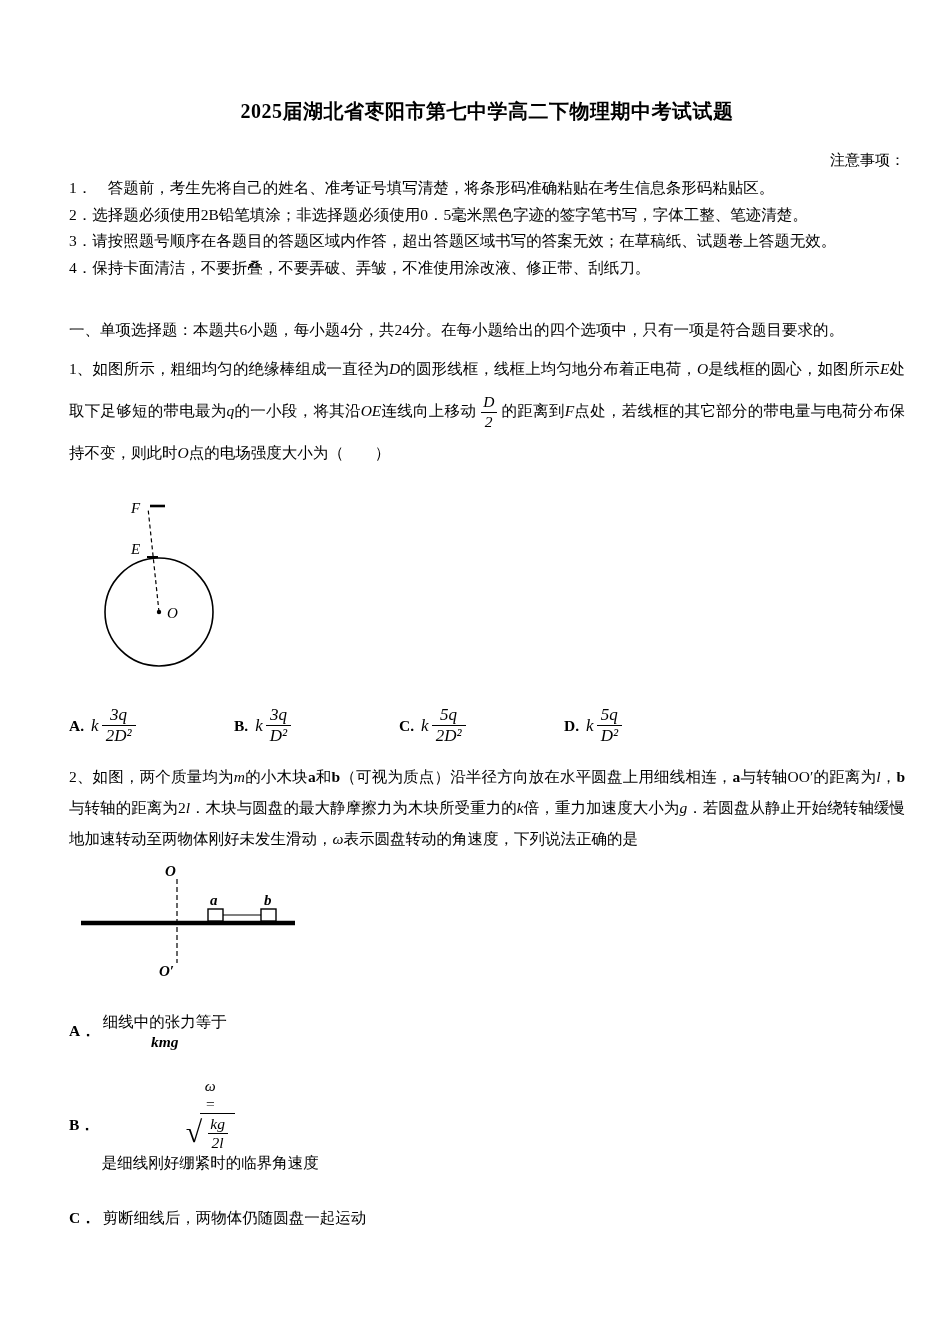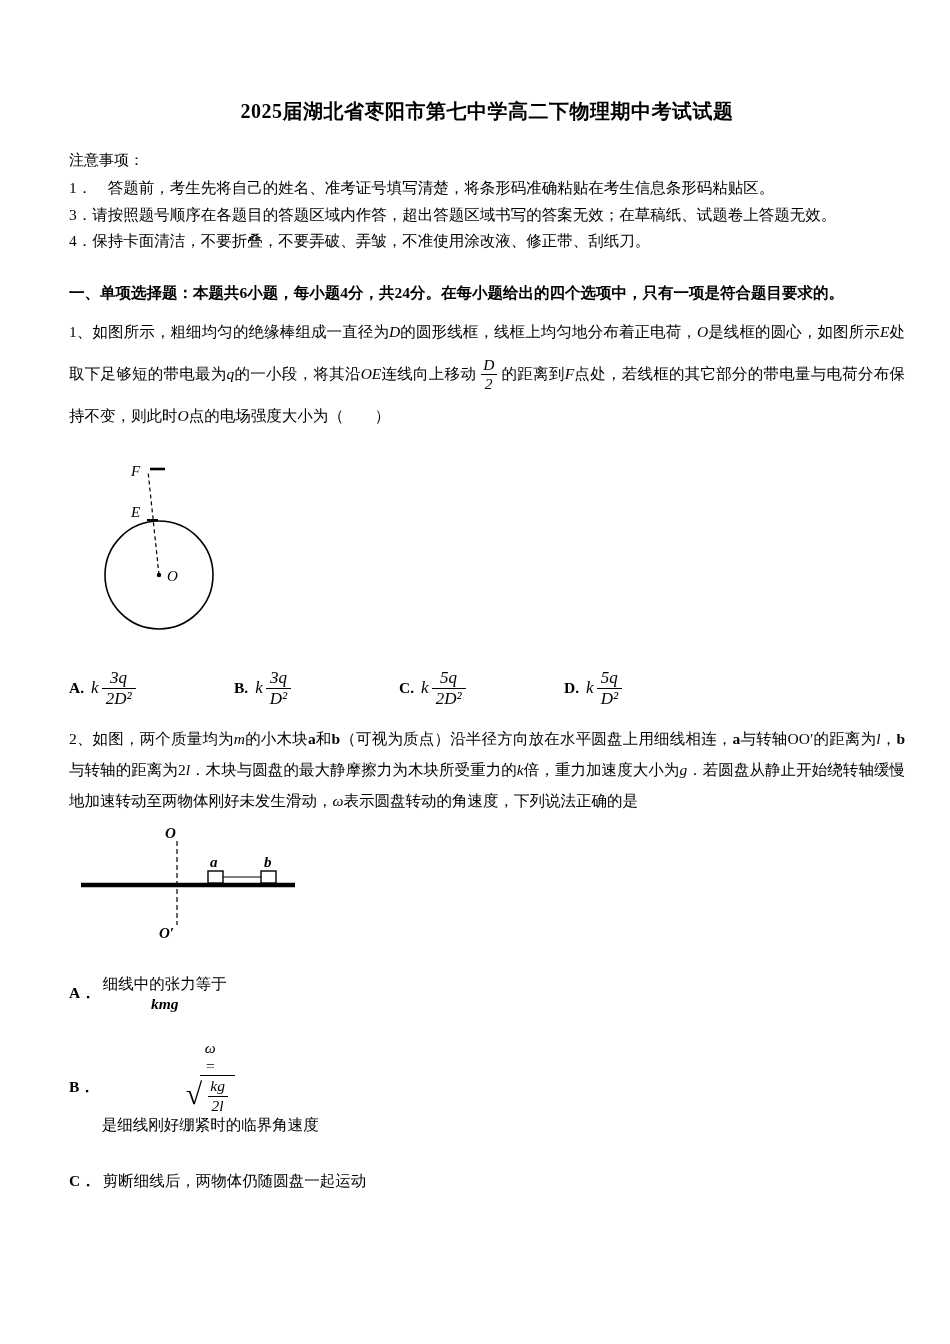--- a/index.html
+++ b/index.html
@@ -10,24 +10,24 @@
     font-family:"Liberation Serif","DejaVu Serif",serif;
     font-size:15.5px;
   }
   .page { padding:98px 45px 0 69px; }
 
   .title {
     text-align:center; font-weight:bold; font-size:20px;
     margin-bottom:26px; letter-spacing:0.5px;
   }
 
-  .notes-header { font-size:15px; margin-bottom:5px; }
+  .notes-header { font-size:15px; margin-bottom:5px;text-align:right; }
   .note { font-size:15.5px; line-height:26.5px; }
 
-  .section-header { margin-top:26px; line-height:24px;font-weight:bold; }
+  .section-header { margin-top:37px; line-height:24px; }
 
   .q-text { margin-top:6px; line-height:42px; text-align:justify; }
   .q2-text { margin-top:14px; line-height:31px; text-align:justify; }
 
   .it { font-style:italic; }
   .bd { font-weight:bold; }
 
   .frac {
     display:inline-flex; flex-direction:column; align-items:center;
     vertical-align:middle; margin:0 3px; font-style:italic; line-height:1.2;
@@ -58,20 +58,21 @@
 </head>
 <body>
 
 <div class="page">
 
   <h1 class="title">2025届湖北省枣阳市第七中学高二下物理期中考试试题</h1>
 
   <div class="notes">
     <div class="notes-header">注意事项：</div>
     <div class="note">1．　答题前，考生先将自己的姓名、准考证号填写清楚，将条形码准确粘贴在考生信息条形码粘贴区。</div>
+    <div class="note">2．选择题必须使用2B铅笔填涂；非选择题必须使用0．5毫米黑色字迹的签字笔书写，字体工整、笔迹清楚。</div>
     <div class="note">3．请按照题号顺序在各题目的答题区域内作答，超出答题区域书写的答案无效；在草稿纸、试题卷上答题无效。</div>
     <div class="note">4．保持卡面清洁，不要折叠，不要弄破、弄皱，不准使用涂改液、修正带、刮纸刀。</div>
   </div>
 
   <p class="section-header">一、单项选择题：本题共6小题，每小题4分，共24分。在每小题给出的四个选项中，只有一项是符合题目要求的。</p>
 
   <p class="q-text"><span>1、如图所示，粗细均匀的绝缘棒组成一直径为</span><span class="it">D</span><span>的圆形线框，线框上均匀地分布着正电荷，</span><span class="it">O</span><span>是线框的圆心，如图所示</span><span class="it">E</span><span>处取下足够短的带电最为</span><span class="it">q</span><span>的一小段，将其沿</span><span class="it">OE</span><span>连线向上移动</span><span class="frac">
         <span class="num">D</span>
         <span class="den">2</span>
       </span><span>的距离到</span><span class="it">F</span><span>点处，若线框的其它部分的带电量与电荷分布保持不变，则此时</span><span class="it">O</span><span>点的电场强度大小为（　　）</span></p>

